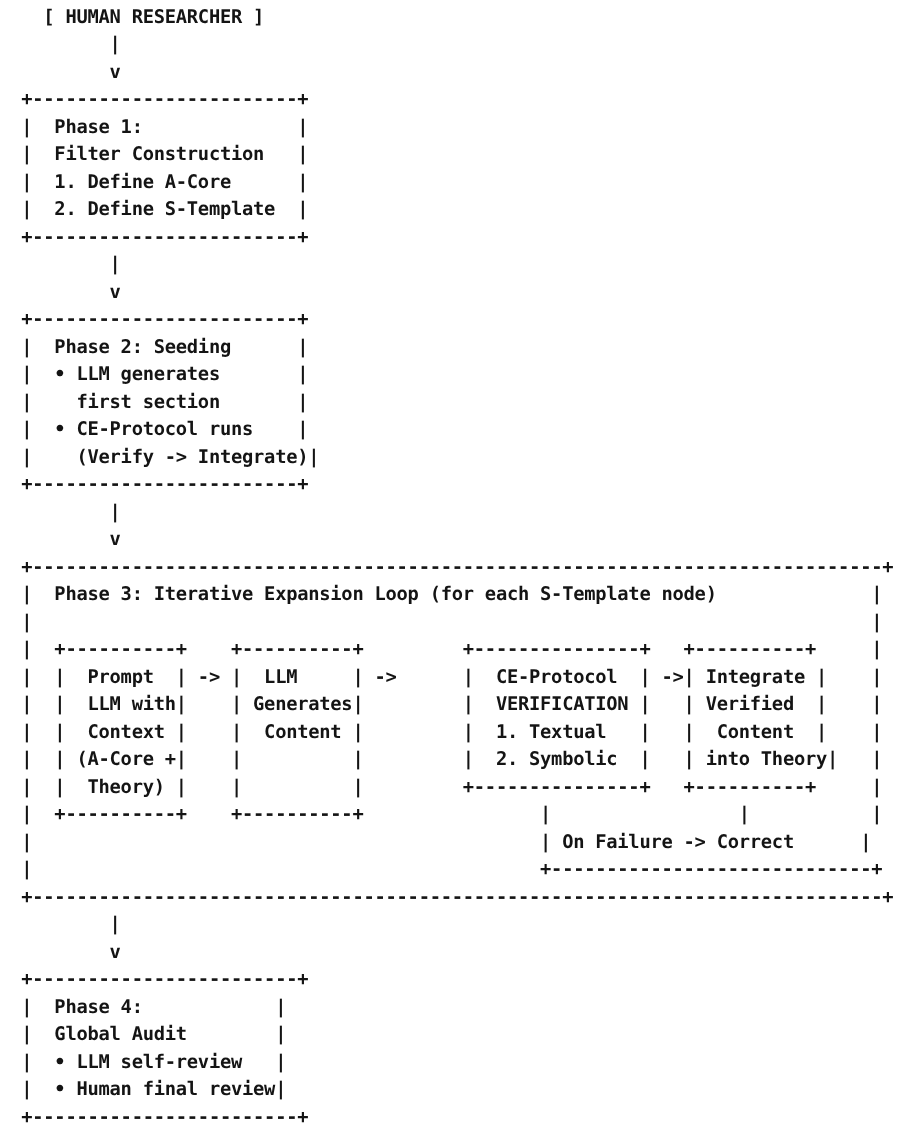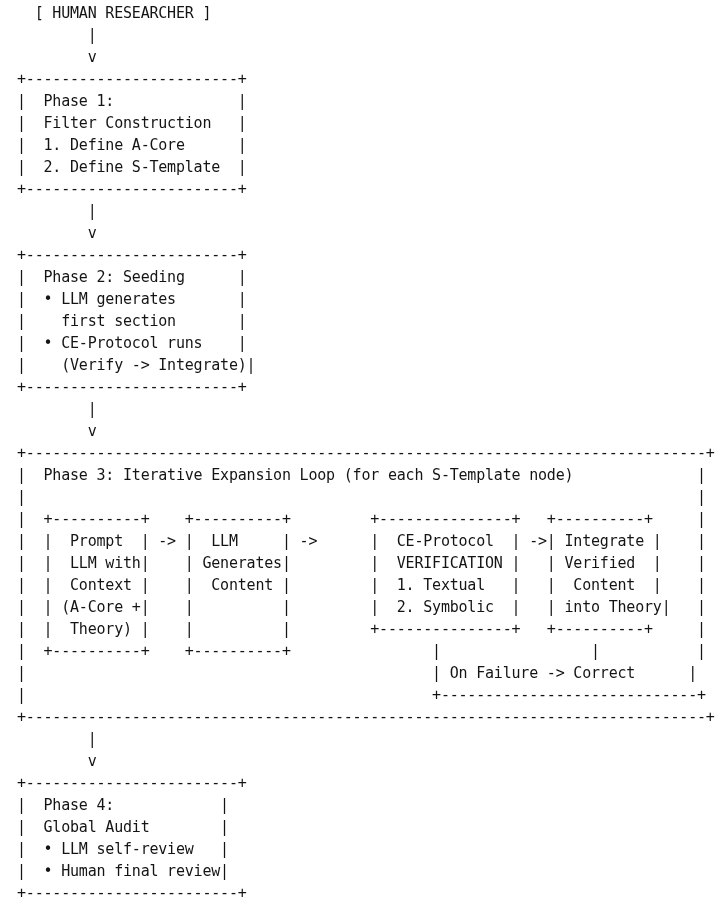--- a/index.html
+++ b/index.html
@@ -16,20 +16,21 @@
     font-family: "DejaVu Sans Mono", "Liberation Mono", monospace;
     font-size: 15px;
     line-height: 22px;
     letter-spacing: -0.2px;
     color: #141414;
     padding: 2px 0 0 17px;
   }
   .art > span {
     display: block;
     white-space: pre;
+    font-weight: bold;
   }
 </style>
 </head>
 <body>
 
 <div class="art">
   <span>  [ HUMAN RESEARCHER ]</span>
   <span>        |
         v</span>
   <span>+------------------------+

